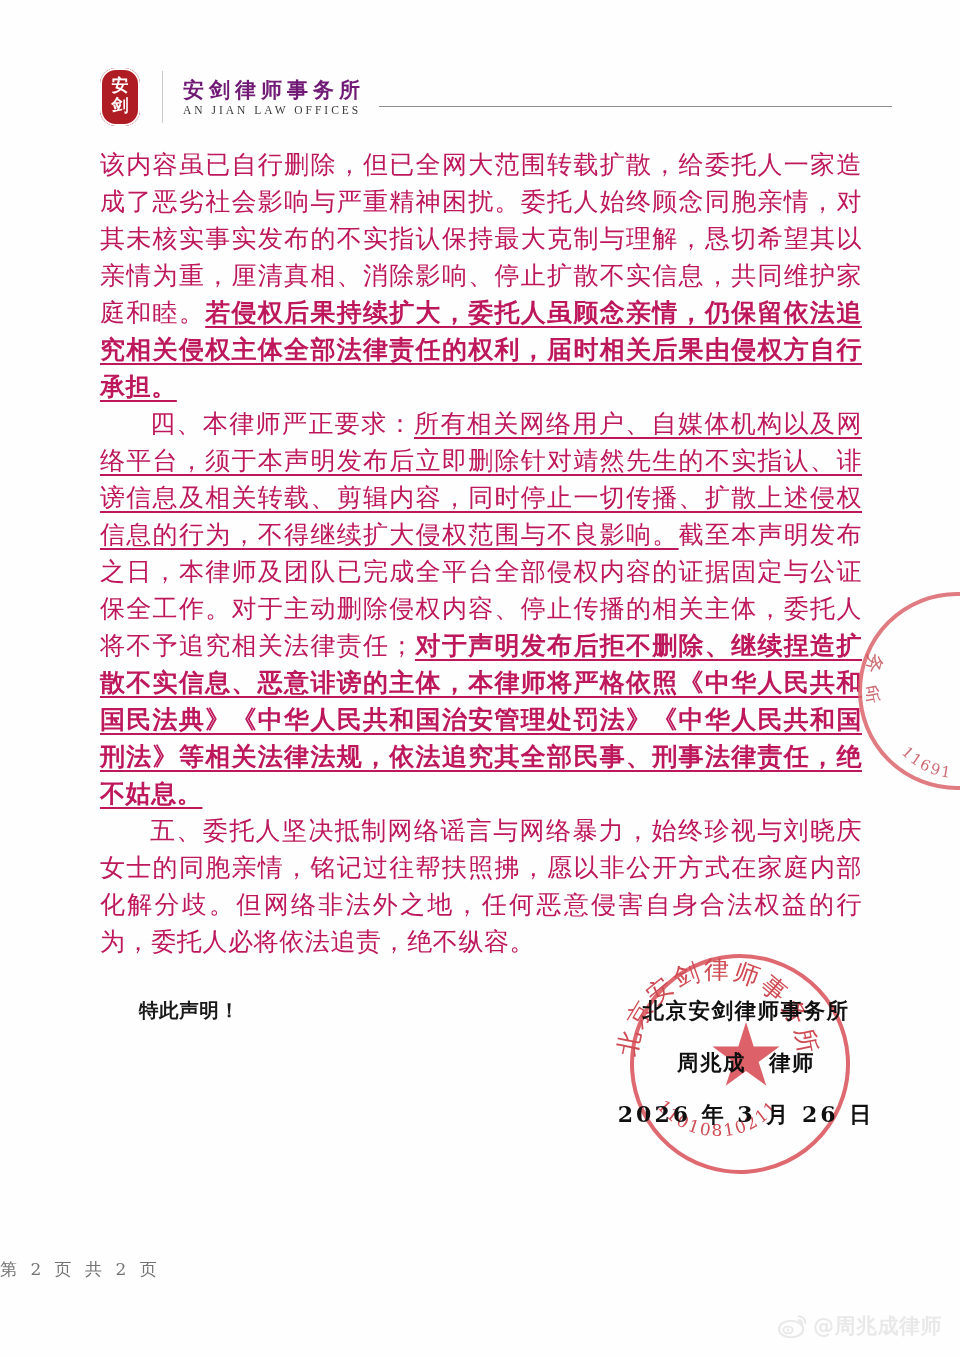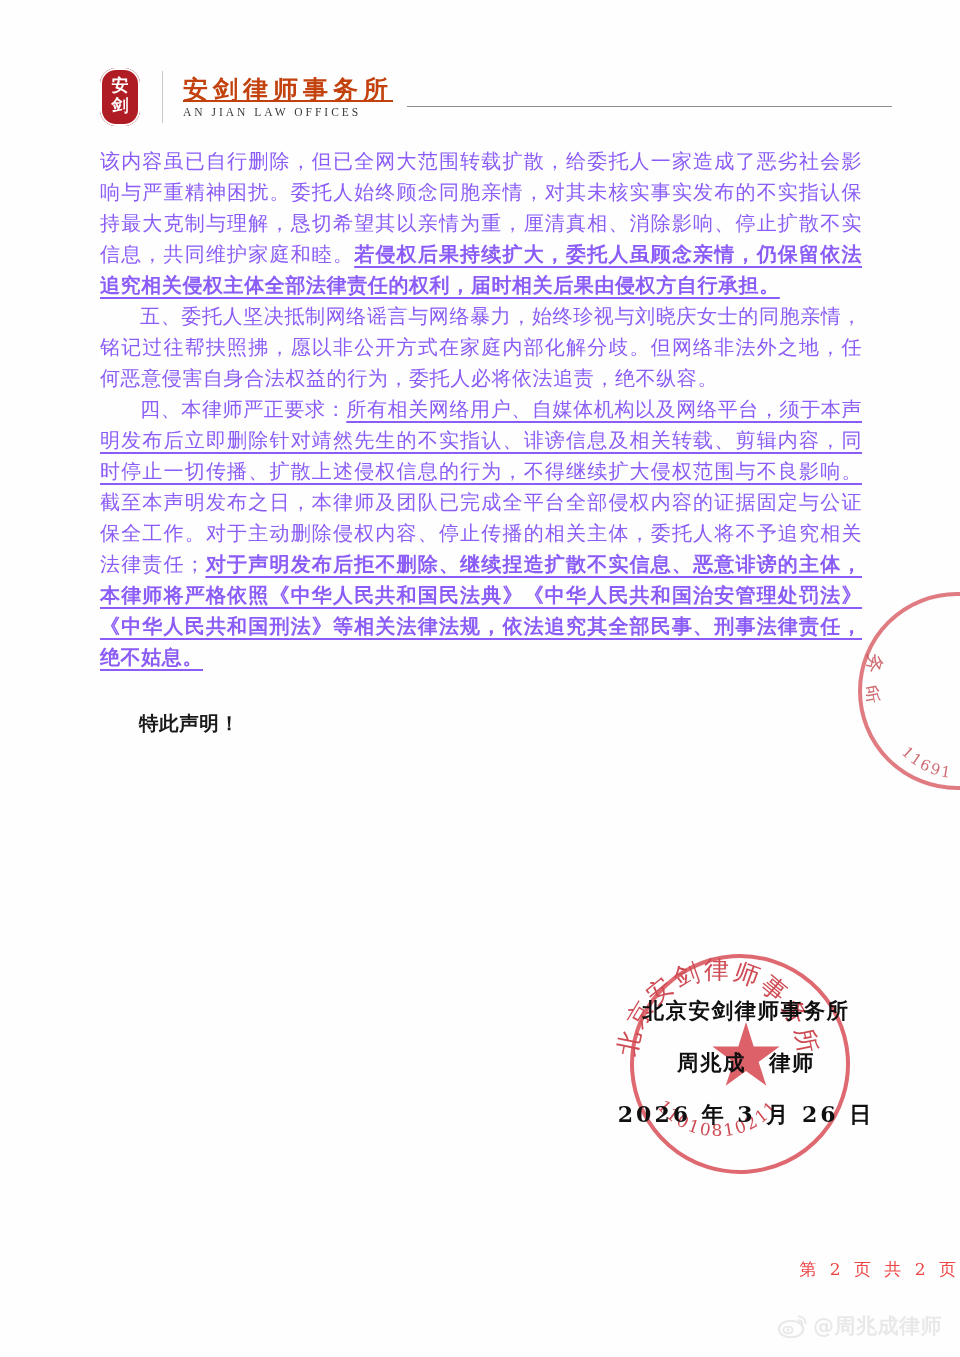--- a/index.html
+++ b/index.html
@@ -53,27 +53,26 @@
 
   .logo-divider {
     width: 1px;
     height: 52px;
     background: #c9c9c9;
     margin: 0 20px 0 22px;
     flex: 0 0 auto;
   }
   .firm-block { flex: 0 0 auto; }
   .firm-cn {
-    font-size: 25px;
+    font-size: 21px;
     letter-spacing: 5px;
-    color: #c2410c;
+    color: #701a75;
     font-weight: 600;
     line-height: 1.15;
     font-family: "DejaVu Serif", "Liberation Serif", serif;
-    text-decoration: underline;
   }
   .firm-en {
     font-size: 11.5px;
     letter-spacing: 3.0px;
     color: #3a3a3a;
     margin-top: 2px;
     font-family: "Liberation Serif", serif;
   }
   .head-rule {
     flex: 1 1 auto;
@@ -85,26 +84,26 @@
 
   
   .body {
     position: absolute;
     top: 146px;
     left: 100px;
     width: 762px;
   }
   p.para {
     margin: 0 0 0 0;
-    font-size: 20px;
-    line-height: 31px;
+    font-size: 25px;
+    line-height: 37px;
     text-align: justify;
     text-justify: inter-ideograph;
     letter-spacing: 0.6px;
-    color: #8b5cf6;
+    color: #be185d;
     font-family: "DejaVu Serif", "Liberation Serif", serif;
   }
   p.indent { text-indent: 2em; }
   .u    { text-decoration: underline; text-underline-offset: 5px; }
   .bu   { font-weight: 700; text-decoration: underline; text-underline-offset: 5px; }
 
   .closing {
     margin-top: 30px;
     font-size: 19.5px;
     line-height: 41.5px;
@@ -190,24 +189,24 @@
     fill: #c6545c;
     font-family: "DejaVu Serif", "Liberation Serif", serif;
   }
 
   
   .footer {
     position: absolute;
     left: 0;
     right: 0;
     top: 1258px;
-    text-align: right;
+    text-align: left;
     font-size: 17px;
     letter-spacing: 4px;
-    color: #ef4444;
+    color: #737373;
     font-family: "DejaVu Serif", "Liberation Serif", serif;
   }
 
   
   .watermark {
     position: absolute;
     right: 18px;
     top: 1312px;
     display: flex;
     align-items: center;
@@ -239,24 +238,24 @@
       <div class="firm-en">AN JIAN LAW OFFICES</div>
     </div>
     <div class="head-rule"></div>
   </div>
 
   <div class="body">
     <p class="para">
       <span>该内容虽已自行删除，但已全网大范围转载扩散，给委托人一家造成了恶劣社会影响与严重精神困扰。委托人始终顾念同胞亲情，对其未核实事实发布的不实指认保持最大克制与理解，恳切希望其以亲情为重，厘清真相、消除影响、停止扩散不实信息，共同维护家庭和睦。</span><span class="bu">若侵权后果持续扩大，委托人虽顾念亲情，仍保留依法追究相关侵权主体全部法律责任的权利，届时相关后果由侵权方自行承担。</span>
     </p>
     <p class="para indent">
-      <span>五、委托人坚决抵制网络谣言与网络暴力，始终珍视与刘晓庆女士的同胞亲情，铭记过往帮扶照拂，愿以非公开方式在家庭内部化解分歧。但网络非法外之地，任何恶意侵害自身合法权益的行为，委托人必将依法追责，绝不纵容。</span>
+      <span>四、本律师严正要求：</span><span class="u">所有相关网络用户、自媒体机构以及网络平台，须于本声明发布后立即删除针对靖然先生的不实指认、诽谤信息及相关转载、剪辑内容，同时停止一切传播、扩散上述侵权信息的行为，不得继续扩大侵权范围与不良影响。</span><span>截至本声明发布之日，本律师及团队已完成全平台全部侵权内容的证据固定与公证保全工作。对于主动删除侵权内容、停止传播的相关主体，委托人将不予追究相关法律责任；</span><span class="bu">对于声明发布后拒不删除、继续捏造扩散不实信息、恶意诽谤的主体，本律师将严格依照《中华人民共和国民法典》《中华人民共和国治安管理处罚法》《中华人民共和国刑法》等相关法律法规，依法追究其全部民事、刑事法律责任，绝不姑息。</span>
     </p>
     <p class="para indent">
-      <span>四、本律师严正要求：</span><span class="u">所有相关网络用户、自媒体机构以及网络平台，须于本声明发布后立即删除针对靖然先生的不实指认、诽谤信息及相关转载、剪辑内容，同时停止一切传播、扩散上述侵权信息的行为，不得继续扩大侵权范围与不良影响。</span><span>截至本声明发布之日，本律师及团队已完成全平台全部侵权内容的证据固定与公证保全工作。对于主动删除侵权内容、停止传播的相关主体，委托人将不予追究相关法律责任；</span><span class="bu">对于声明发布后拒不删除、继续捏造扩散不实信息、恶意诽谤的主体，本律师将严格依照《中华人民共和国民法典》《中华人民共和国治安管理处罚法》《中华人民共和国刑法》等相关法律法规，依法追究其全部民事、刑事法律责任，绝不姑息。</span>
+      <span>五、委托人坚决抵制网络谣言与网络暴力，始终珍视与刘晓庆女士的同胞亲情，铭记过往帮扶照拂，愿以非公开方式在家庭内部化解分歧。但网络非法外之地，任何恶意侵害自身合法权益的行为，委托人必将依法追责，绝不纵容。</span>
     </p>
     <div class="closing">特此声明！</div>
   </div>
 
   <div class="edge-seal"></div>
   <svg class="edge-seal-svg" viewBox="0 0 190 190">
     <defs>
       <path id="edgeArcA" d="M 22,38 A 78,78 0 0 0 22,152" fill="none"></path>
       <path id="edgeArcB" d="M 34,160 A 78,78 0 0 0 96,186" fill="none"></path>
     </defs>

